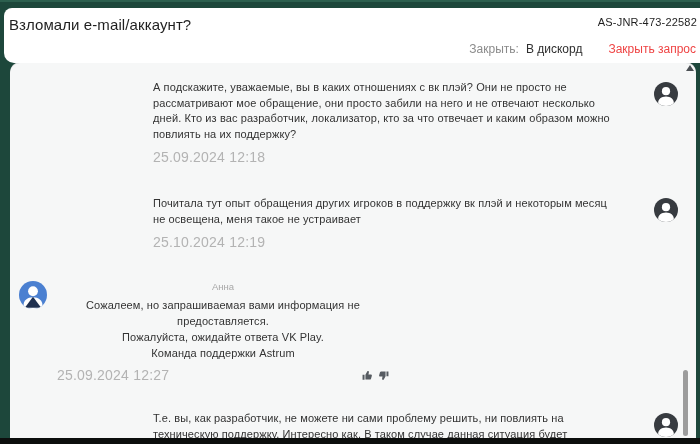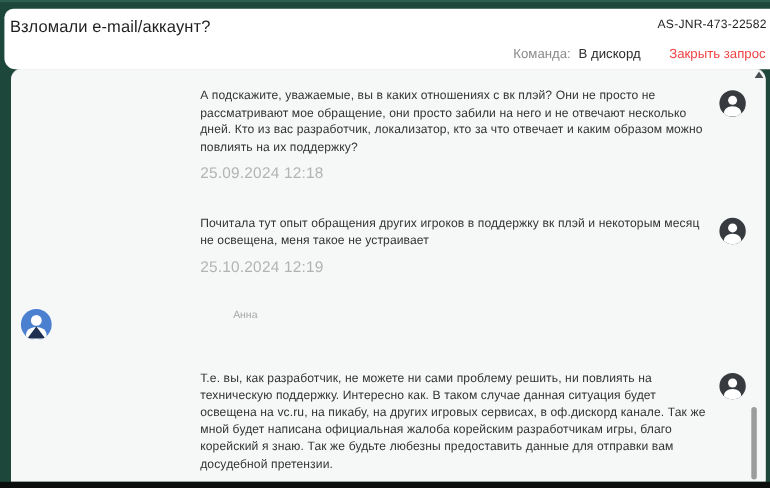--- a/index.html
+++ b/index.html
@@ -50,21 +50,21 @@
     padding-top: 17px;
     z-index: 1;
   }
   .msg { margin-bottom: 31px; display: flex; align-items: flex-start; }
   .msg .text {
     font-size: 11px; line-height: 15.5px; color: #333333; letter-spacing: 0.1px;
     white-space: pre-line;
   }
   .msg .time { font-size: 14px; color: #b3b3b3; margin-top: 7px; letter-spacing: 0.2px; }
   
-  .msg.user { justify-content: flex-end; padding-right: 18px; }
+  .msg.user { justify-content: flex-end; padding-right: 18px; gap: 29px; }
   .msg.user .bubble { width: 462px; margin-right: 10px; }
   
   .msg.support { padding-left: 9px; margin-bottom: 28px; text-align: center; }
   .msg.support .bubble { width: 332px; }
   .msg.support .text { line-height: 16px; }
   .author { font-size: 9.5px; color: #a8a8a8; margin-bottom: 5px; }
   .meta { display: flex; justify-content: space-between; align-items: center; margin-top: 6px; }
   .meta .time { margin-top: 0; }
   .thumbs { display: flex; gap: 5px; }
   .thumb-btn { width: 11px; height: 11px; cursor: pointer; color: #565b61; }
@@ -91,21 +91,21 @@
 </style>
 </head>
 <body>
 
 <div class="top-highlight"></div>
 
 <header class="ticket-header">
   <div class="page-title">Взломали e-mail/аккаунт?</div>
   <div class="ticket-id">AS-JNR-473-22582</div>
   <div class="status-row">
-    <span class="status-label">Команда:</span>
+    <span class="status-label">Закрыть:</span>
     <span class="status-value">В дискорд</span>
     <a class="close-link">Закрыть запрос</a>
   </div>
 </header>
 
 <main class="chat-panel">
 
   <div class="msg user">
     <div class="bubble">
       <p class="text">А подскажите, уважаемые, вы в каких отношениях с вк плэй? Они не просто не рассматривают мое обращение, они просто забили на него и не отвечают несколько дней. Кто из вас разработчик, локализатор, кто за что отвечает и каким образом можно повлиять на их поддержку?</p>
@@ -135,20 +135,38 @@
   <div class="msg support">
     <div class="avatar support-avatar">
       <svg viewBox="0 0 24 24">
         <circle cx="12" cy="8.8" r="4.2" fill="#ffffff"></circle>
         <path d="M12 13.9c-4.9 0-8 2.9-8 6.1V25h16v-5c0-3.2-3.1-6.1-8-6.1z" fill="#ffffff"></path>
         <path d="M12 13.5l7 9.5H5z" fill="#1e2f4f"></path>
       </svg>
     </div>
     <div class="bubble">
       <div class="author">Анна</div>
+      <p class="text">Сожалеем, но запрашиваемая вами информация не предоставляется.
+Пожалуйста, ожидайте ответа VK Play.
+Команда поддержки Astrum</p>
+      <div class="meta">
+        <span class="time">25.09.2024 12:27</span>
+        <span class="thumbs">
+          <span class="thumb-btn up">
+            <svg viewBox="0 0 16 16">
+                <path d="M0.8 6.8h2.9V14H0.8zM5 13.9h6.4c0.8 0 1.5-0.55 1.7-1.3l1.25-4.1c0.3-1-0.45-2-1.5-2H9.4l0.65-3.2c0.18-0.9-0.5-1.7-1.35-1.7-0.45 0-0.87 0.24-1.1 0.63L5 6.8z"></path>
+              </svg>
+          </span>
+          <span class="thumb-btn down">
+            <svg viewBox="0 0 16 16">
+                <path d="M0.8 6.8h2.9V14H0.8zM5 13.9h6.4c0.8 0 1.5-0.55 1.7-1.3l1.25-4.1c0.3-1-0.45-2-1.5-2H9.4l0.65-3.2c0.18-0.9-0.5-1.7-1.35-1.7-0.45 0-0.87 0.24-1.1 0.63L5 6.8z"></path>
+              </svg>
+          </span>
+        </span>
+      </div>
     </div>
   </div>
 
   <div class="msg user">
     <div class="bubble">
       <p class="text">Т.е. вы, как разработчик, не можете ни сами проблему решить, ни повлиять на техническую поддержку. Интересно как. В таком случае данная ситуация будет освещена на vc.ru, на пикабу, на других игровых сервисах, в оф.дискорд канале. Так же мной будет написана официальная жалоба корейским разработчикам игры, благо корейский я знаю. Так же будьте любезны предоставить данные для отправки вам досудебной претензии.</p>
 
     </div>
     <div class="avatar user-avatar">
       <svg viewBox="0 0 24 24">

